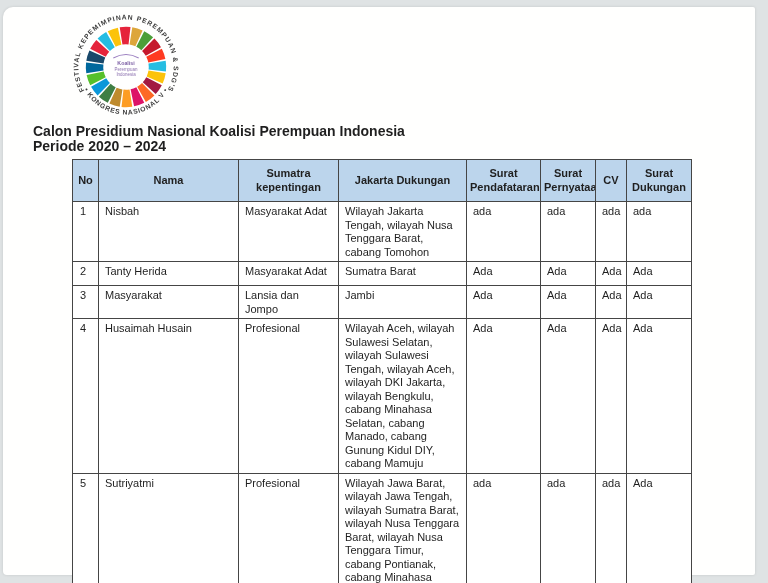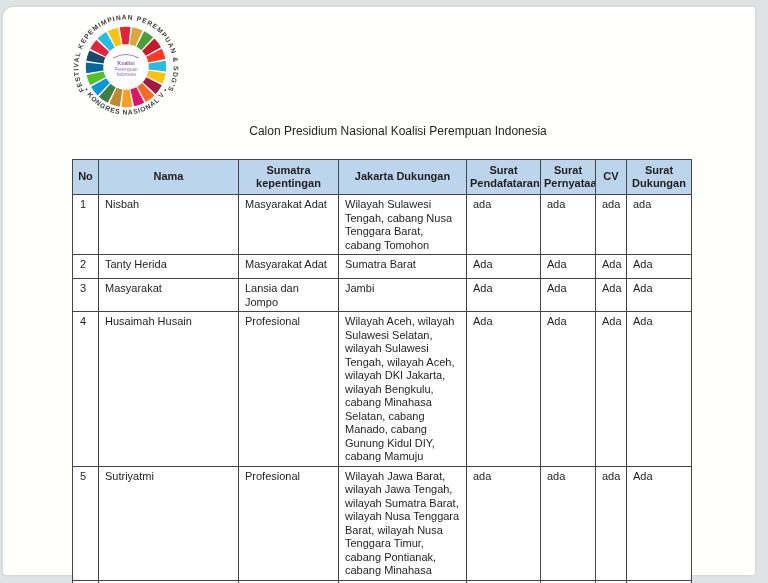--- a/index.html
+++ b/index.html
@@ -12,21 +12,21 @@
   }
   .page {
     position:absolute; left:3px; top:7px; width:752px; height:568px;
     background: var(--page-bg, #fffffe);
     border-radius: 10px 2px 2px 4px;
     box-shadow: 0 0 3px rgba(0,0,0,.12);
   }
   .logo { position:absolute; left:68px; top:4px; width:110px; height:112px; }
   .doc-title {
     position:absolute; left:30px; top:117px; width:730px;
-    text-align:center; font-weight:normal; font-size:12px; line-height:14.5px;
+    font-weight:bold; font-size:14px; line-height:14.5px;
     color: var(--text, #1f1f1f);
   }
   table.cand {
     position:absolute; left:69px; top:152px;
     border-collapse:collapse; table-layout:fixed; width:619px;
     font-size:11px; line-height:13.5px;
   }
   table.cand th, table.cand td {
     border:1px solid var(--grid, #454545);
     overflow:hidden;
@@ -34,21 +34,21 @@
   table.cand th {
     background: var(--header-bg, #BCD5EC);
     font-weight:bold; text-align:center; vertical-align:middle;
     padding:2px 3px; font-size:11px;
   }
   table.cand td {
     vertical-align:top; text-align:left; padding:3px 5px 2px 6px;
     background:#fff;
   }
   table.cand td.num { padding-left:7px; }
-  tr.hrow  { height:35px; }
+  tr.hrow  { height:42px; }
   tr.r0 { height:52px; }
   tr.r1 { height:24px; }
   tr.r2 { height:24px; }
   tr.r3 { height:113px; }
   tr.r4 { height:98px; }
   tr.r5 { height:35px; }
 </style>
 </head>
 <body>
 
@@ -89,20 +89,21 @@
     <text font-size="6.4" font-weight="bold" fill="#3d3d3d" letter-spacing="0.9">
       <textPath href="#arcTop" startOffset="50%" text-anchor="middle">FESTIVAL KEPEMIMPINAN PEREMPUAN &amp; SDG'S</textPath>
     </text>
     <text font-size="6.4" font-weight="bold" fill="#3d3d3d" letter-spacing="0.7">
       <textPath href="#arcBottom" startOffset="50%" text-anchor="middle">• KONGRES NASIONAL V •</textPath>
     </text>
   </svg>
 
   <div class="doc-title">
     <div>Calon Presidium Nasional Koalisi Perempuan Indonesia</div>
+    <div>Periode 2020 – 2024</div>
   </div>
 
   <table class="cand">
     <colgroup>
       <col style="width:26px">
         <col style="width:140px">
         <col style="width:100px">
         <col style="width:128px">
       <col style="width:74px">
         <col style="width:55px">
@@ -119,21 +120,21 @@
         <th>Surat Pernyataan</th>
         <th>CV</th>
         <th>Surat Dukungan</th>
       </tr>
     </thead>
     <tbody>
       <tr class="r0">
         <td class="num">1</td>
         <td>Nisbah</td>
         <td>Masyarakat Adat</td>
-        <td>Wilayah Sulawesi Tengah, cabang Nusa Tenggara Barat, cabang Tomohon</td>
+        <td>Wilayah Jakarta Tengah, wilayah Nusa Tenggara Barat, cabang Tomohon</td>
         <td>ada</td>
         <td>ada</td>
         <td>ada</td>
         <td>ada</td>
       </tr>
       <tr class="r1">
         <td class="num">2</td>
         <td>Tanty Herida</td>
         <td>Masyarakat Adat</td>
         <td>Sumatra Barat</td>

